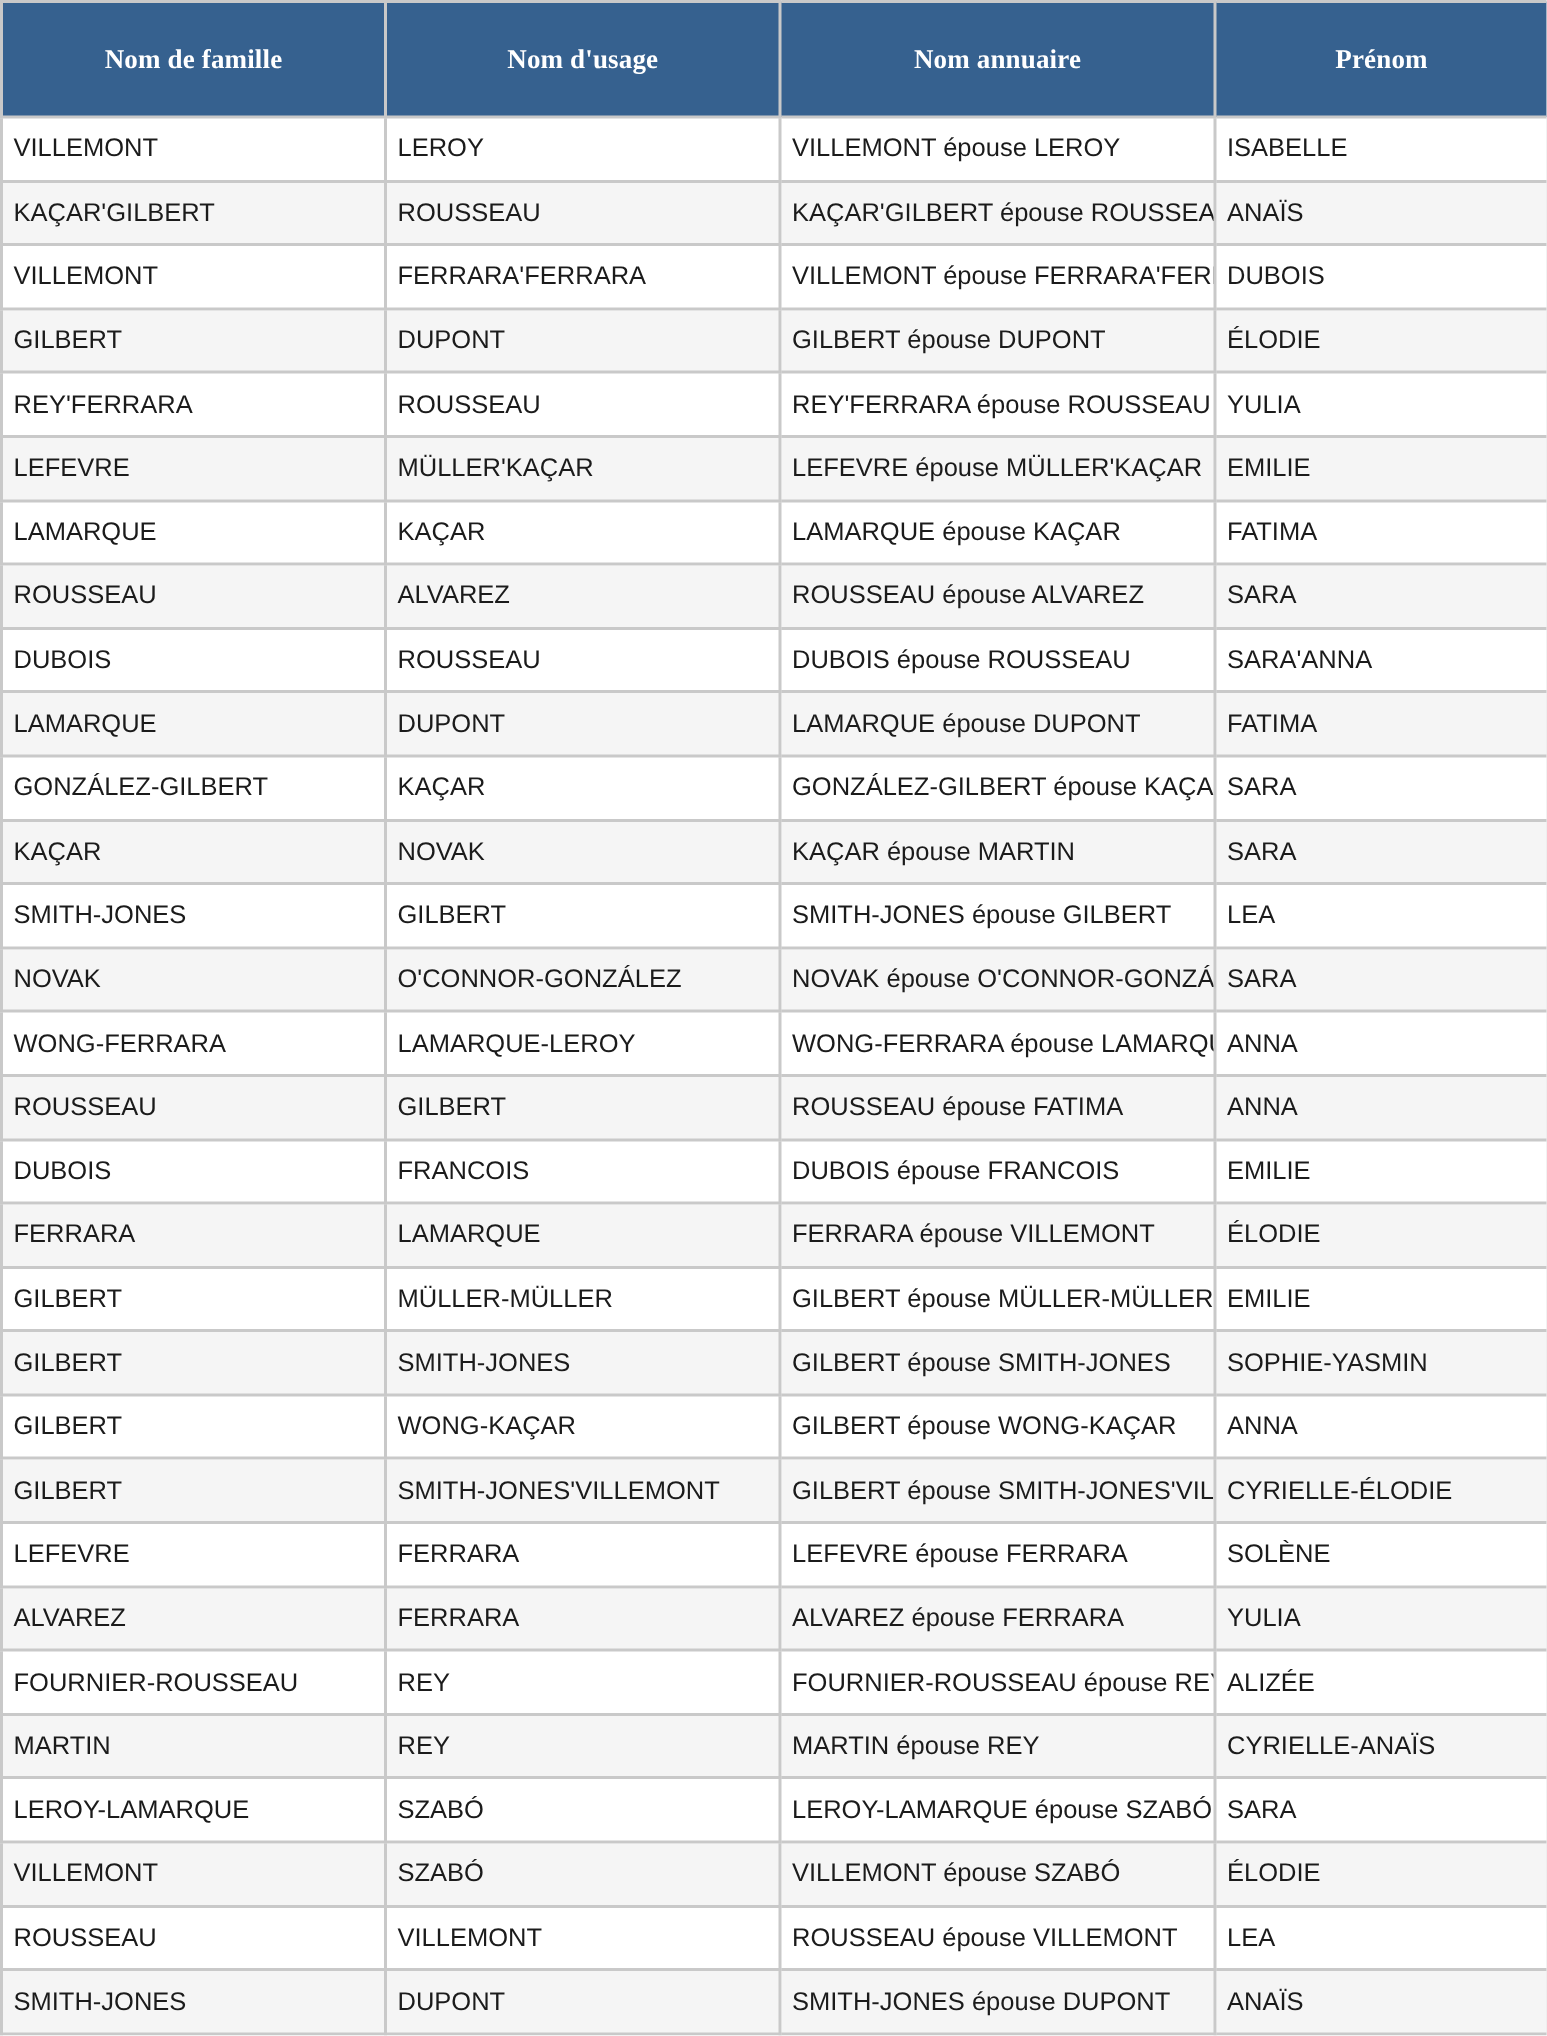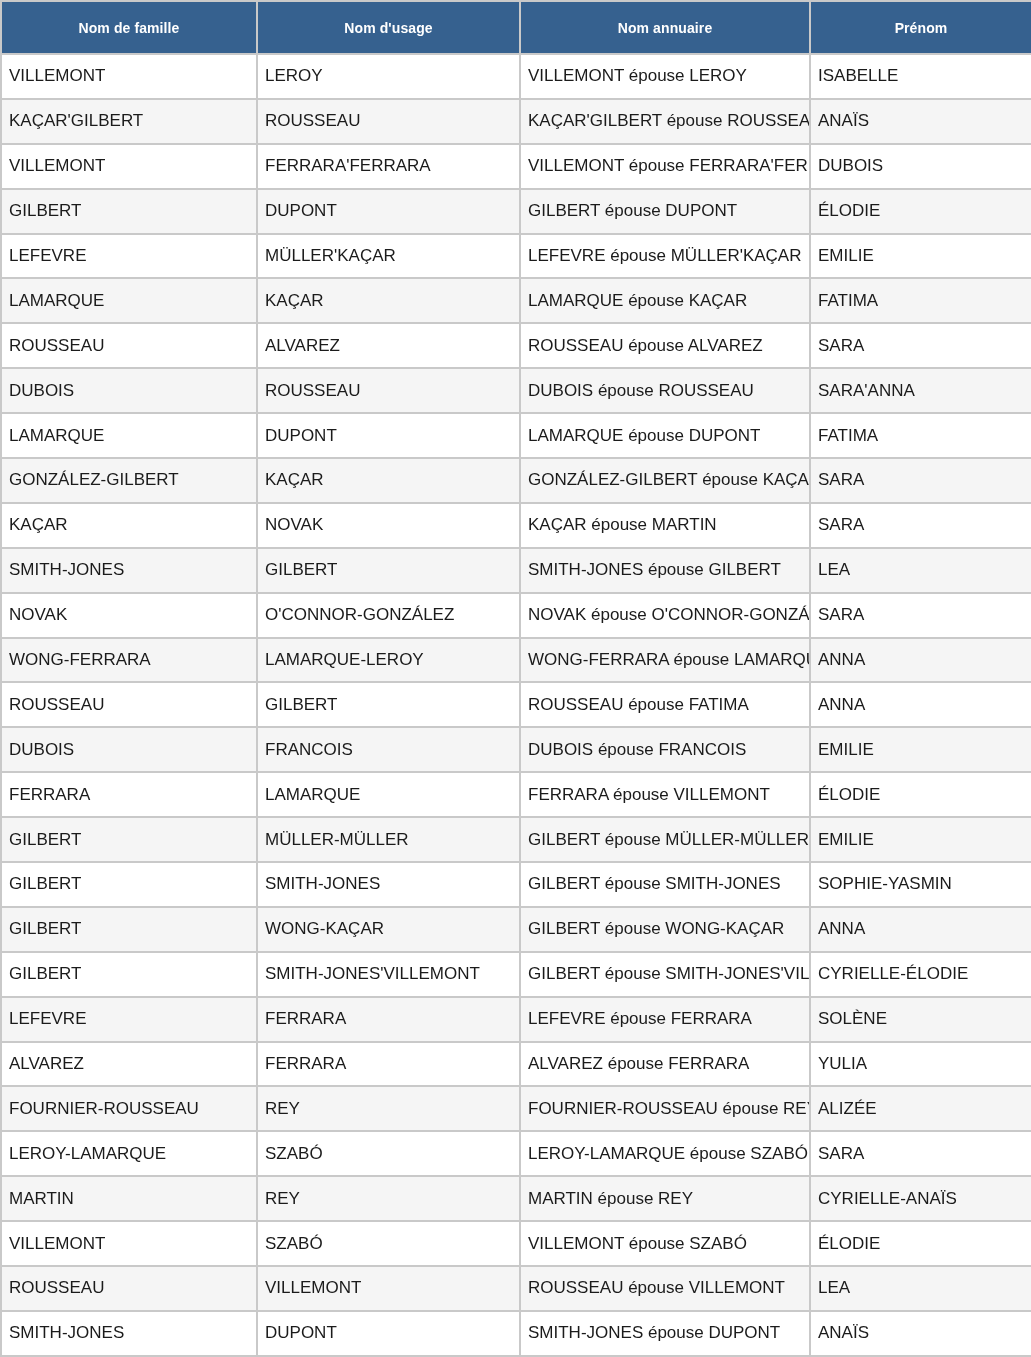--- a/index.html
+++ b/index.html
@@ -14,27 +14,28 @@
   body{font-family:"Liberation Sans","DejaVu Sans",sans-serif;}
   table{
     width:1031px;
     height:1357px;
     table-layout:fixed;
     border-collapse:collapse;
   }
   th{
     background:var(--header-bg);
     color:var(--header-text);
-    font-size:14px;
+    font-size:18px;
     font-weight:bold;
     height:51px;
     text-align:center;
     border:2px solid var(--border);
-    padding:0;
+    padding:12px;
     letter-spacing:0.1px;
+    font-family:Liberation Serif, serif;
   }
   td{
     font-size:17px;
     color:var(--text);
     border:2px solid var(--border);
     padding:0 0 0 7px;
     white-space:nowrap;
     overflow:hidden;
     vertical-align:middle;
   }
@@ -78,20 +79,26 @@
         <td>VILLEMONT épouse FERRARA'FERRARA</td>
         <td>DUBOIS</td>
       </tr>
       <tr>
         <td>GILBERT</td>
         <td>DUPONT</td>
         <td>GILBERT épouse DUPONT</td>
         <td>ÉLODIE</td>
       </tr>
       <tr>
+        <td>REY'FERRARA</td>
+        <td>ROUSSEAU</td>
+        <td>REY'FERRARA épouse ROUSSEAU</td>
+        <td>YULIA</td>
+      </tr>
+      <tr>
         <td>LEFEVRE</td>
         <td>MÜLLER'KAÇAR</td>
         <td>LEFEVRE épouse MÜLLER'KAÇAR</td>
         <td>EMILIE</td>
       </tr>
       <tr>
         <td>LAMARQUE</td>
         <td>KAÇAR</td>
         <td>LAMARQUE épouse KAÇAR</td>
         <td>FATIMA</td>
@@ -198,32 +205,32 @@
         <td>ALVAREZ épouse FERRARA</td>
         <td>YULIA</td>
       </tr>
       <tr>
         <td>FOURNIER-ROUSSEAU</td>
         <td>REY</td>
         <td>FOURNIER-ROUSSEAU épouse REY</td>
         <td>ALIZÉE</td>
       </tr>
       <tr>
-        <td>LEROY-LAMARQUE</td>
-        <td>SZABÓ</td>
-        <td>LEROY-LAMARQUE épouse SZABÓ</td>
-        <td>SARA</td>
-      </tr>
-      <tr>
         <td>MARTIN</td>
         <td>REY</td>
         <td>MARTIN épouse REY</td>
         <td>CYRIELLE-ANAÏS</td>
       </tr>
       <tr>
+        <td>LEROY-LAMARQUE</td>
+        <td>SZABÓ</td>
+        <td>LEROY-LAMARQUE épouse SZABÓ</td>
+        <td>SARA</td>
+      </tr>
+      <tr>
         <td>VILLEMONT</td>
         <td>SZABÓ</td>
         <td>VILLEMONT épouse SZABÓ</td>
         <td>ÉLODIE</td>
       </tr>
       <tr>
         <td>ROUSSEAU</td>
         <td>VILLEMONT</td>
         <td>ROUSSEAU épouse VILLEMONT</td>
         <td>LEA</td>

